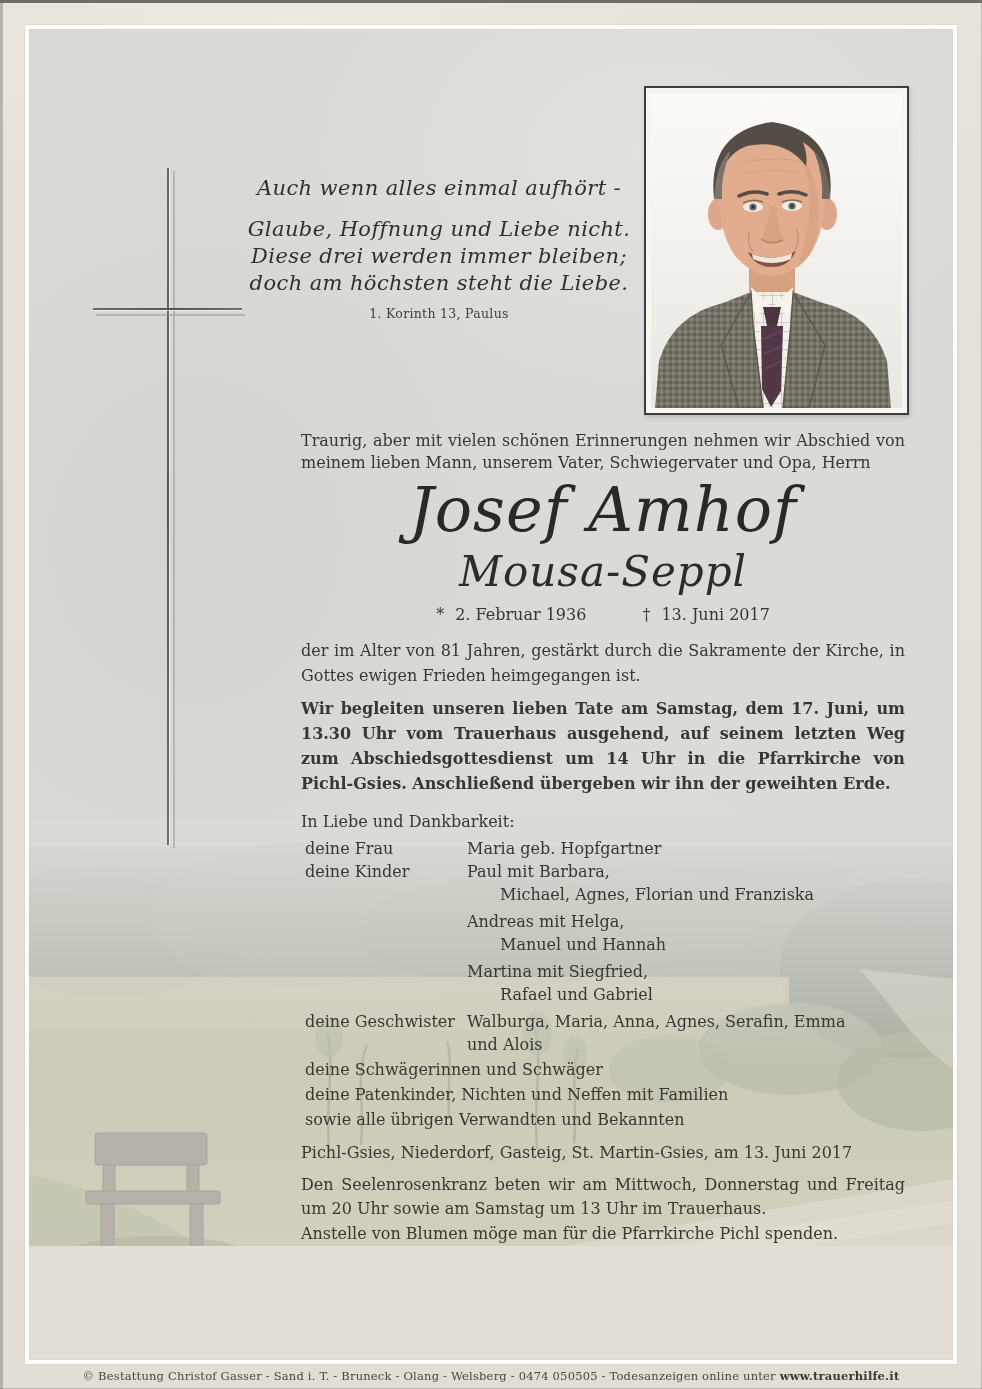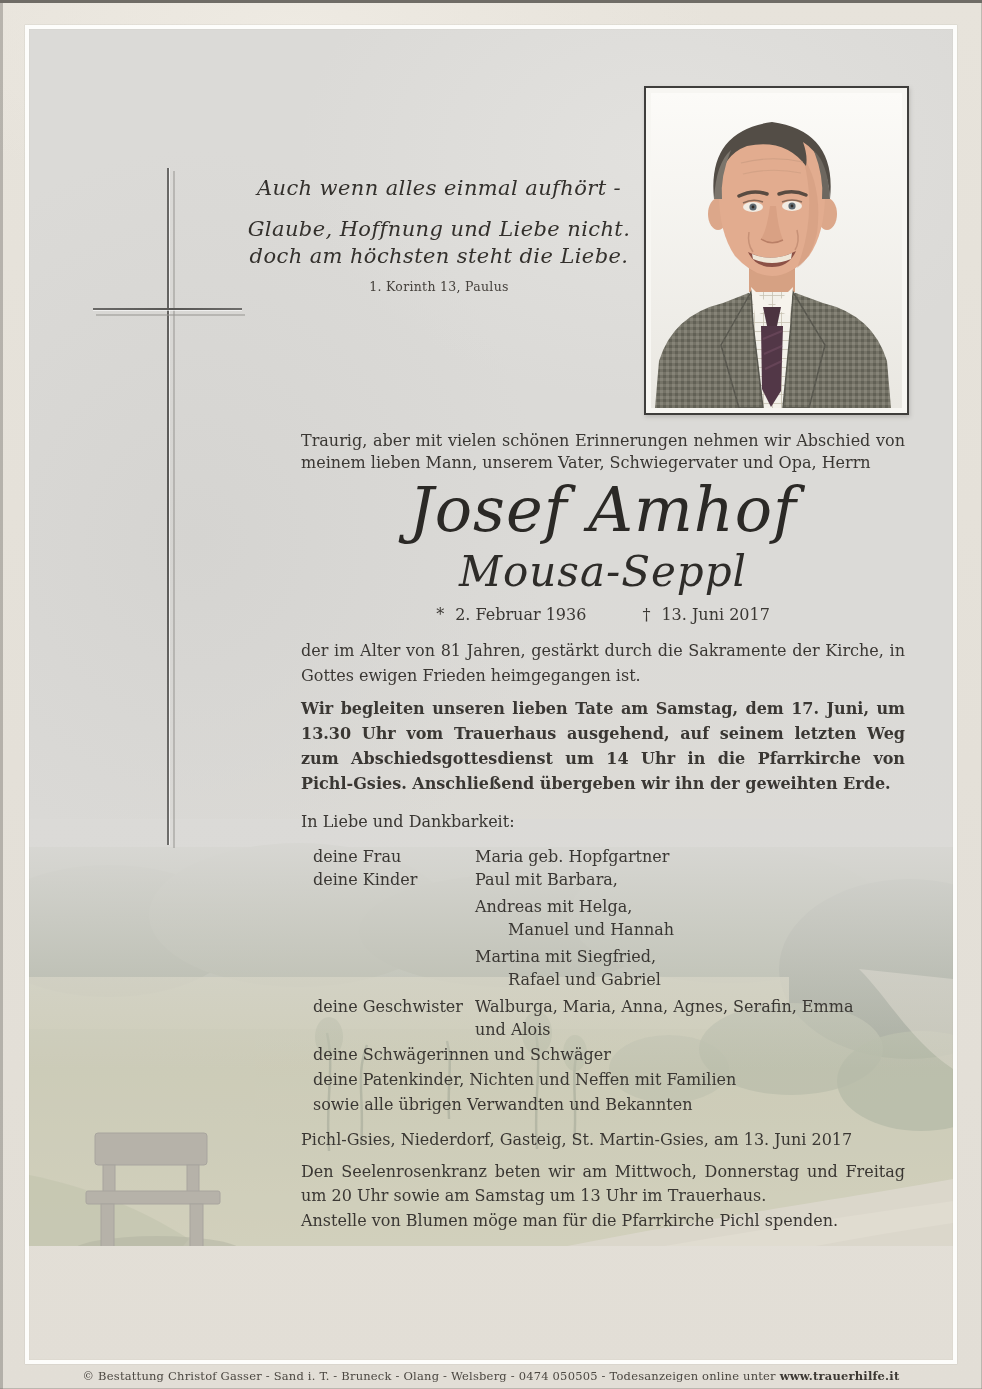--- a/index.html
+++ b/index.html
@@ -75,21 +75,21 @@
   }
   .nickname{
     margin:2px 0 0 0;font-weight:normal;font-style:italic;text-align:center;
     font-size:42px;line-height:48px;color:#2e2c29;letter-spacing:1px;
   }
   .dates{margin-top:8px;display:flex;justify-content:center;gap:56px;font-size:16px;line-height:22px;color:#3a3733;}
   .date-part{display:inline-flex;gap:11px;}
   .para{margin:12px 0 0 0;font-size:16px;line-height:25px;text-align:justify;}
   .para.tight{margin-top:8px;font-weight:bold;}
   .gratitude-heading{margin:14px 0 0 0;font-size:16px;line-height:23px;}
-  .fam{margin:12px;}
+  .fam{margin:4px;}
   .fam-row{display:flex;font-size:16px;line-height:23px;}
   .fam-row.grp{margin-top:4px;}
   .fam-label{flex:0 0 162px;}
   .fam-value{flex:1;}
   .fam-value.indent2{padding-left:33px;}
   .fam-full{font-size:16px;line-height:23px;margin-top:2px;}
   .places{margin:10px 0 0 0;font-size:16px;line-height:24px;}
   .para24{margin:8px 0 0 0;font-size:16px;line-height:24px;text-align:justify;}
   .flowers{margin:1px 0 0 0;font-size:16px;line-height:24px;}
 
@@ -160,20 +160,21 @@
     </svg>
 
     <div class="cross">
       <div class="cross-v"></div>
       <div class="cross-h"></div>
     </div>
 
     <div class="quote">
       <p class="q-line q-first">Auch wenn alles einmal aufhört -</p>
       <p class="q-line">Glaube, Hoffnung und Liebe nicht.</p>
+      <p class="q-line">Diese drei werden immer bleiben;</p>
       <p class="q-line">doch am höchsten steht die Liebe.</p>
       <p class="q-attr">1. Korinth 13, Paulus</p>
     </div>
 
     <div class="photo">
       <svg viewBox="0 0 251 315" preserveAspectRatio="none" aria-hidden="true">
         <defs>
           <linearGradient id="pbg" x1="0" y1="0" x2="0" y2="1">
             <stop offset="0" stop-color="#fcfbf8"></stop>
               <stop offset="1" stop-color="#e9e7e1"></stop>
@@ -252,20 +253,24 @@
 
       <div class="fam">
         <div class="fam-row">
           <span class="fam-label">deine Frau</span>
           <span class="fam-value">Maria geb. Hopfgartner</span>
         </div>
         <div class="fam-row">
           <span class="fam-label">deine Kinder</span>
           <span class="fam-value">Paul mit Barbara,</span>
         </div>
+        <div class="fam-row">
+          <span class="fam-label"></span>
+          <span class="fam-value indent2">Michael, Agnes, Florian und Franziska</span>
+        </div>
         <div class="fam-row grp">
           <span class="fam-label"></span>
           <span class="fam-value">Andreas mit Helga,</span>
         </div>
         <div class="fam-row">
           <span class="fam-label"></span>
           <span class="fam-value indent2">Manuel und Hannah</span>
         </div>
         <div class="fam-row grp">
           <span class="fam-label"></span>

